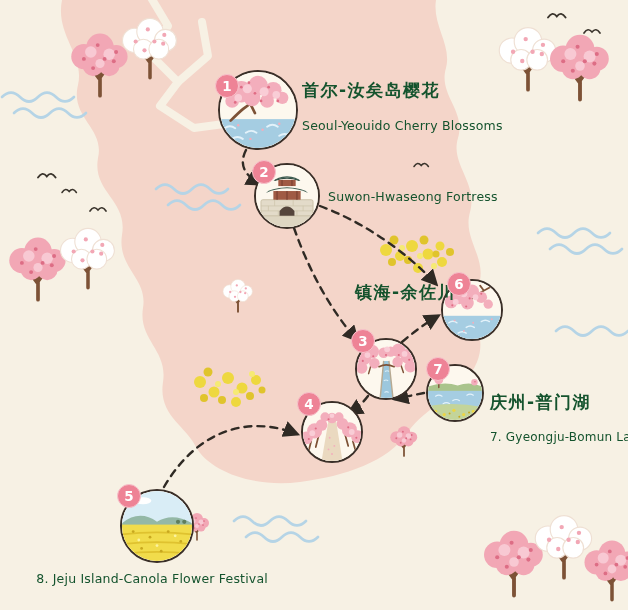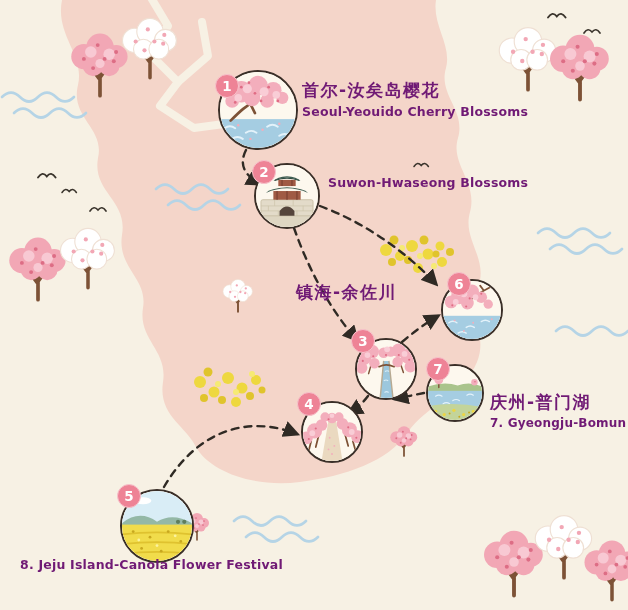--- a/index.html
+++ b/index.html
@@ -5,24 +5,24 @@
   body{margin:0;background:#d8d4cb;display:flex;justify-content:center;align-items:flex-start}
   #canvas{position:relative;width:628px;height:610px;background:#f7f1e4;overflow:hidden;
           font-family:"DejaVu Sans",sans-serif}
   #bg{position:absolute;left:0;top:0;z-index:1}
   .vig{position:absolute;border-radius:50%;background:#fdf8ee;border:2.5px solid #3a2f28;
        overflow:hidden;box-sizing:border-box;z-index:2}
   .vig svg{display:block;width:100%;height:100%}
   .badge{position:absolute;width:24px;height:24px;border-radius:50%;background:#ee8396;color:#fff;
          font-weight:bold;font-size:13.5px;display:flex;align-items:center;justify-content:center;
          z-index:5;border:1.5px solid #f7c3cc;box-sizing:border-box}
-  .lbl{position:absolute;color:#701a75;z-index:4;line-height:1.25}
+  .lbl{position:absolute;color:#14532d;z-index:4;line-height:1.25}
   .lbl .zh{font-weight:bold;font-size:17px;letter-spacing:1.5px;white-space:nowrap}
-  .lbl .en{font-size:12.5px;font-weight:700;letter-spacing:.2px;white-space:nowrap;margin-top:3px}
-  .center{text-align:left}
+  .lbl .en{font-size:12.5px;font-weight:400;letter-spacing:.2px;white-space:nowrap;margin-top:17px}
+  .center{text-align:right}
 </style>
 </head>
 <body>
 
 <div id="canvas">
 
   <svg id="bg" width="628" height="610" viewBox="0 0 628 610">
     <defs>
       <path id="sq" d="M0,7 Q9,-2 18,7 T36,7 T54,7 T72,7"></path>
       <path id="bird" d="M0,5 Q4,-1 8,4 Q12,-1 16,5"></path>
@@ -402,21 +402,21 @@
   <div class="badge" style="left:117px;top:484px">5</div>
   <div class="badge" style="left:447px;top:272px">6</div>
   <div class="badge" style="left:426px;top:357px">7</div>
 
   <div class="lbl" style="left:302px;top:80px">
     <div class="zh">首尔-汝矣岛樱花</div>
     <div class="en">Seoul-Yeouido Cherry Blossoms</div>
   </div>
 
   <div class="lbl" style="left:328px;top:172px">
-    <div class="en">Suwon-Hwaseong Blossoms</div>
+    <div class="en">Suwon-Hwaseong Fortress</div>
   </div>
 
   <div class="lbl center" style="left:296px;top:282px;width:160px">
     <div class="zh">镇海-余佐川</div>
   </div>
 
 
   <div class="lbl center" style="left:20px;top:554px;width:248px">
     <div class="en">8. Jeju Island-Canola Flower Festival</div>
   </div>

